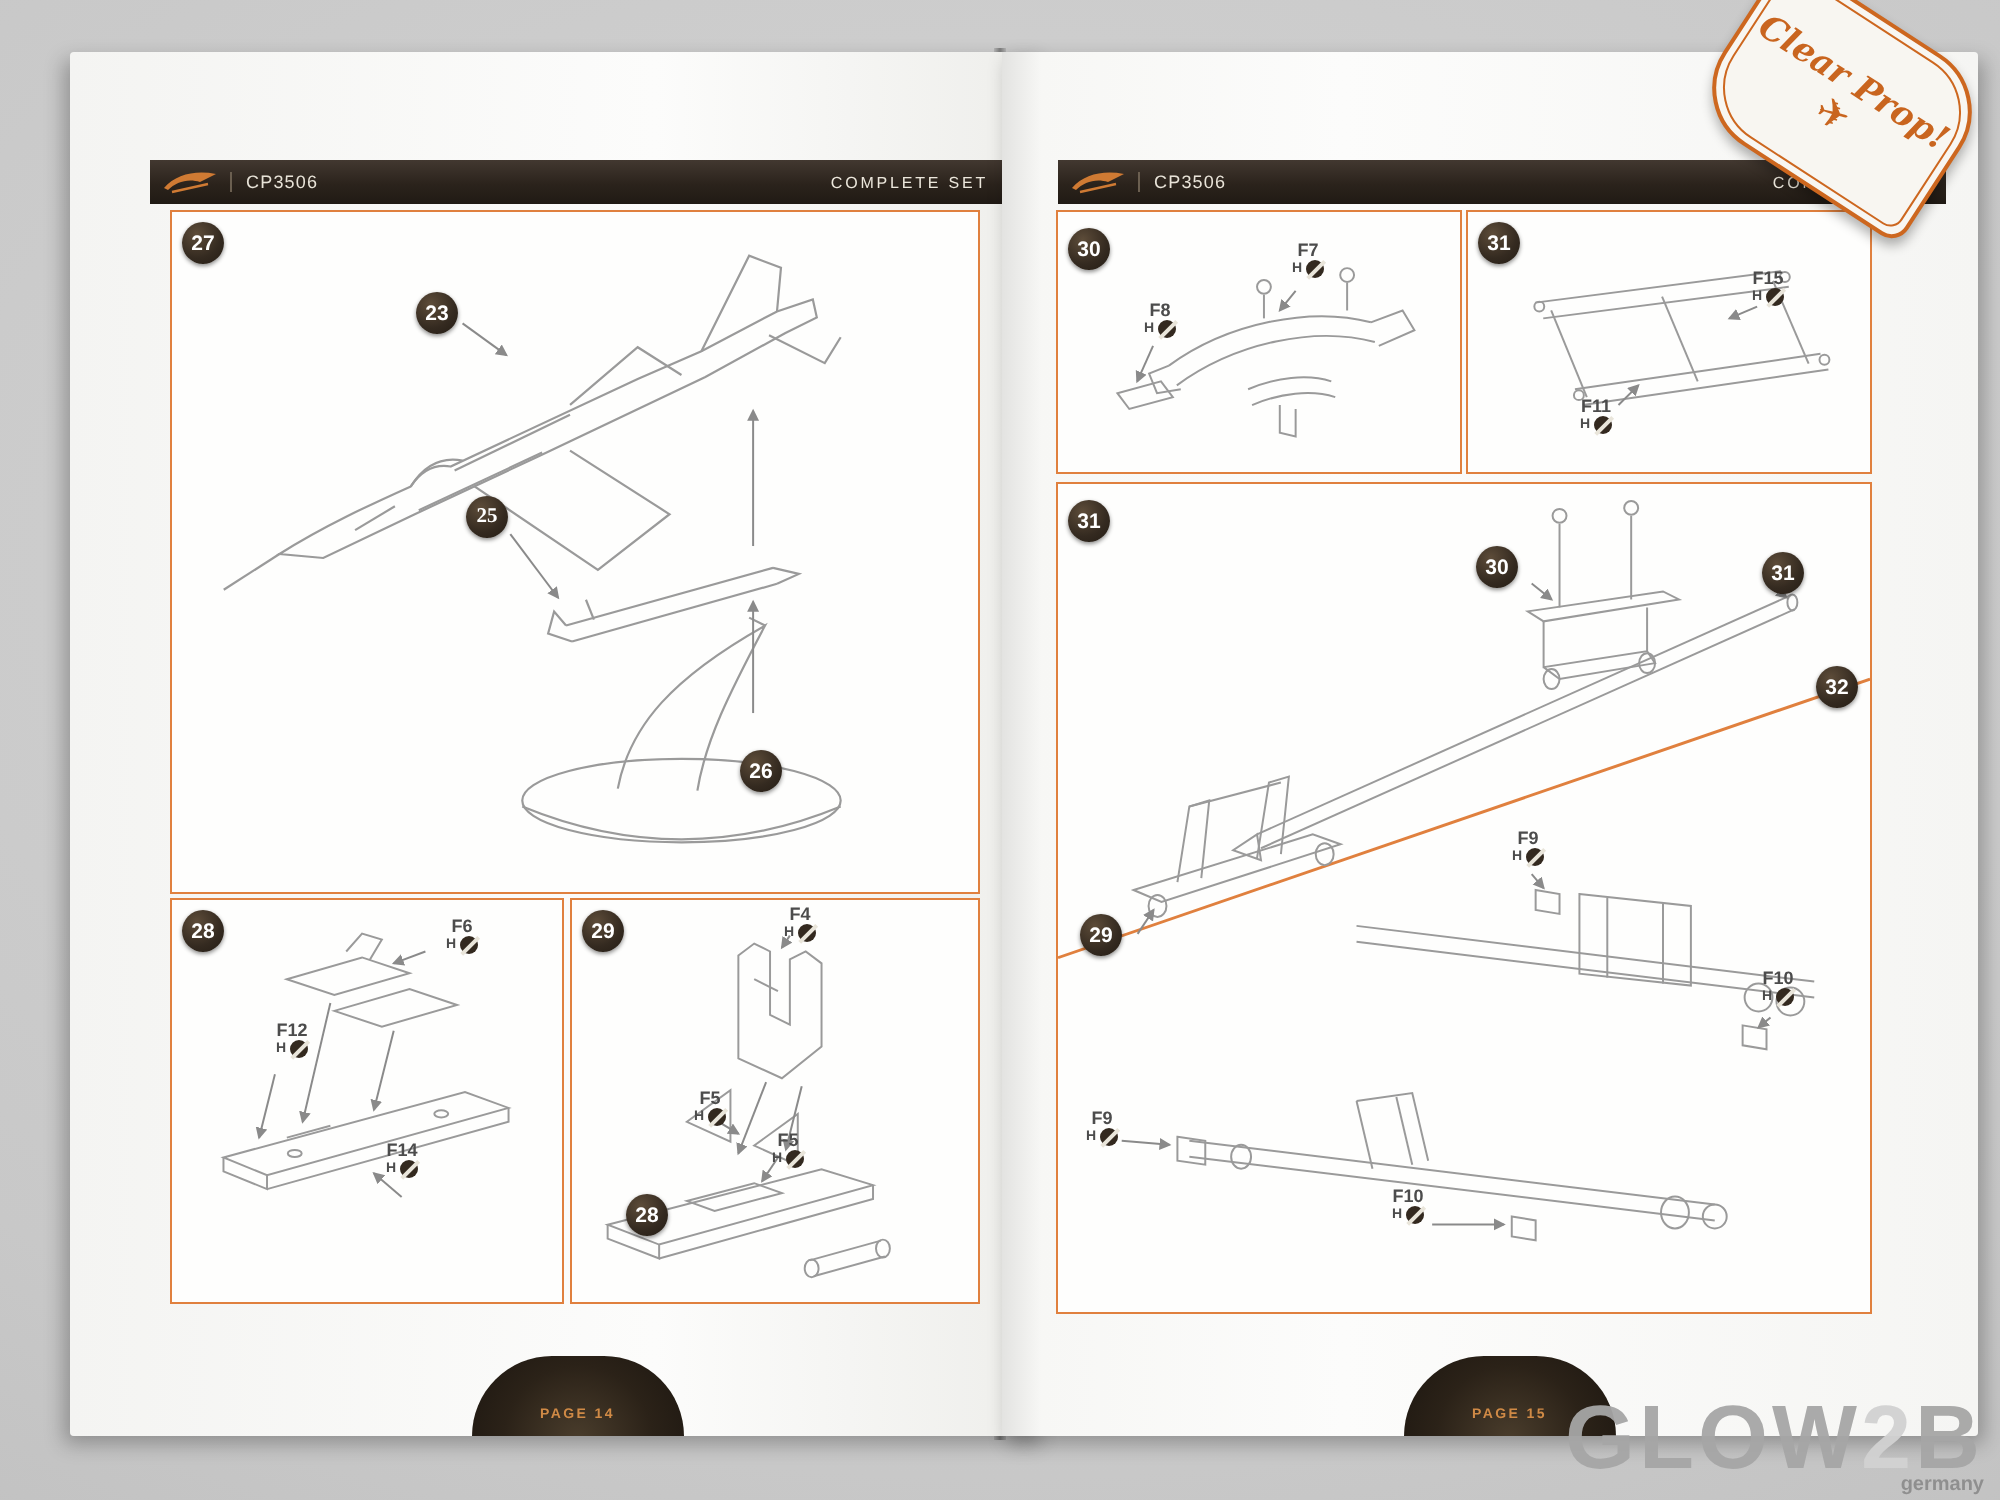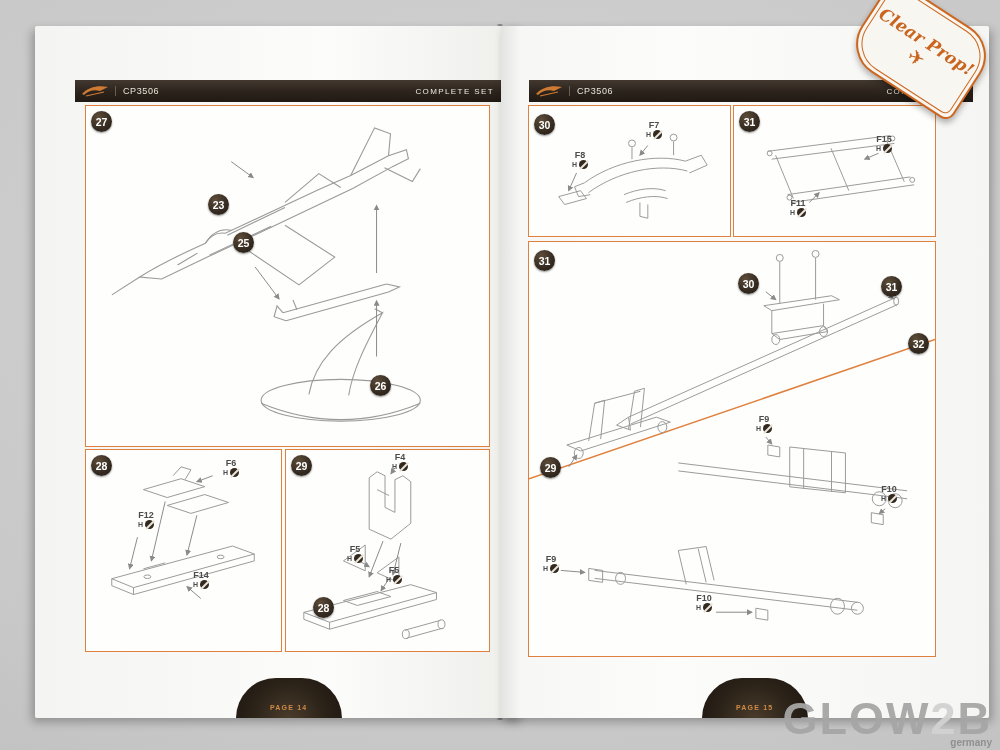--- a/index.html
+++ b/index.html
@@ -121,24 +121,24 @@
       <g stroke="#8a8a8a" stroke-width="1" fill="none">
         <line x1="292" y1="168" x2="292" y2="100" marker-end="url(#a27)"></line>
         <line x1="292" y1="252" x2="292" y2="196" marker-end="url(#a27)"></line>
         <line x1="146" y1="56" x2="168" y2="72" marker-end="url(#a27)"></line>
         <line x1="170" y1="162" x2="194" y2="194" marker-end="url(#a27)"></line>
       </g>
     </svg>
     <div class="badge" style="left:5px; top:5px;">
         <span>27</span>
       </div>
-    <div class="badge" style="left:122px; top:40px;margin-top:48px;">
+    <div class="badge" style="left:122px; top:40px;">
         <span>23</span>
       </div>
-    <div class="badge" style="left:147px; top:126px;">
+    <div class="badge" style="left:147px; top:142px;font-family:Liberation Serif, serif;">
         <span>25</span>
       </div>
     <div class="badge" style="left:284px; top:254px;margin-top:15px;">
         <span>26</span>
       </div>
   </div>
 
   <div class="panel" style="left:50px; top:423px; width:197px; height:203px;">
     <svg class="art" viewBox="0 0 197 203" preserveAspectRatio="none">
       <defs>

